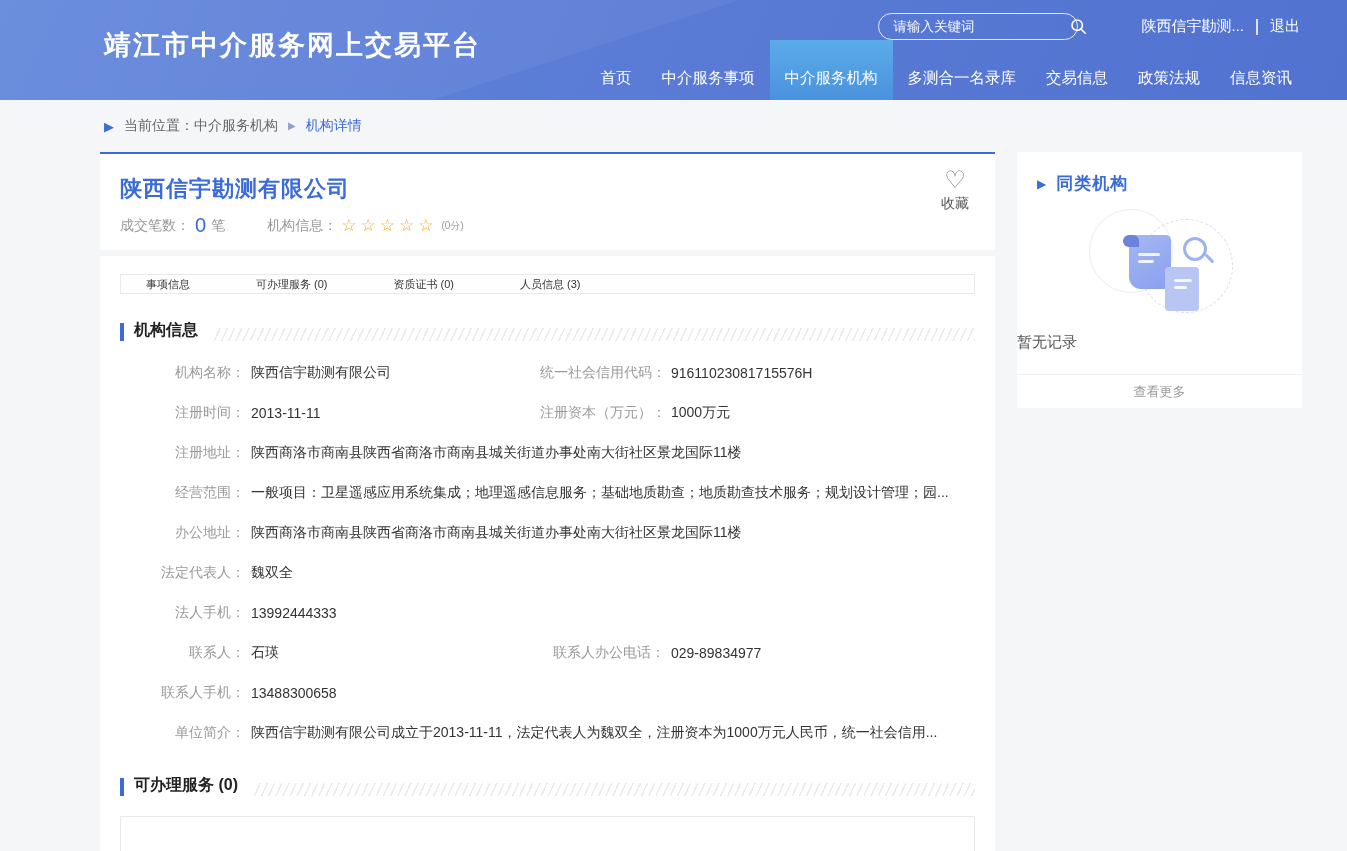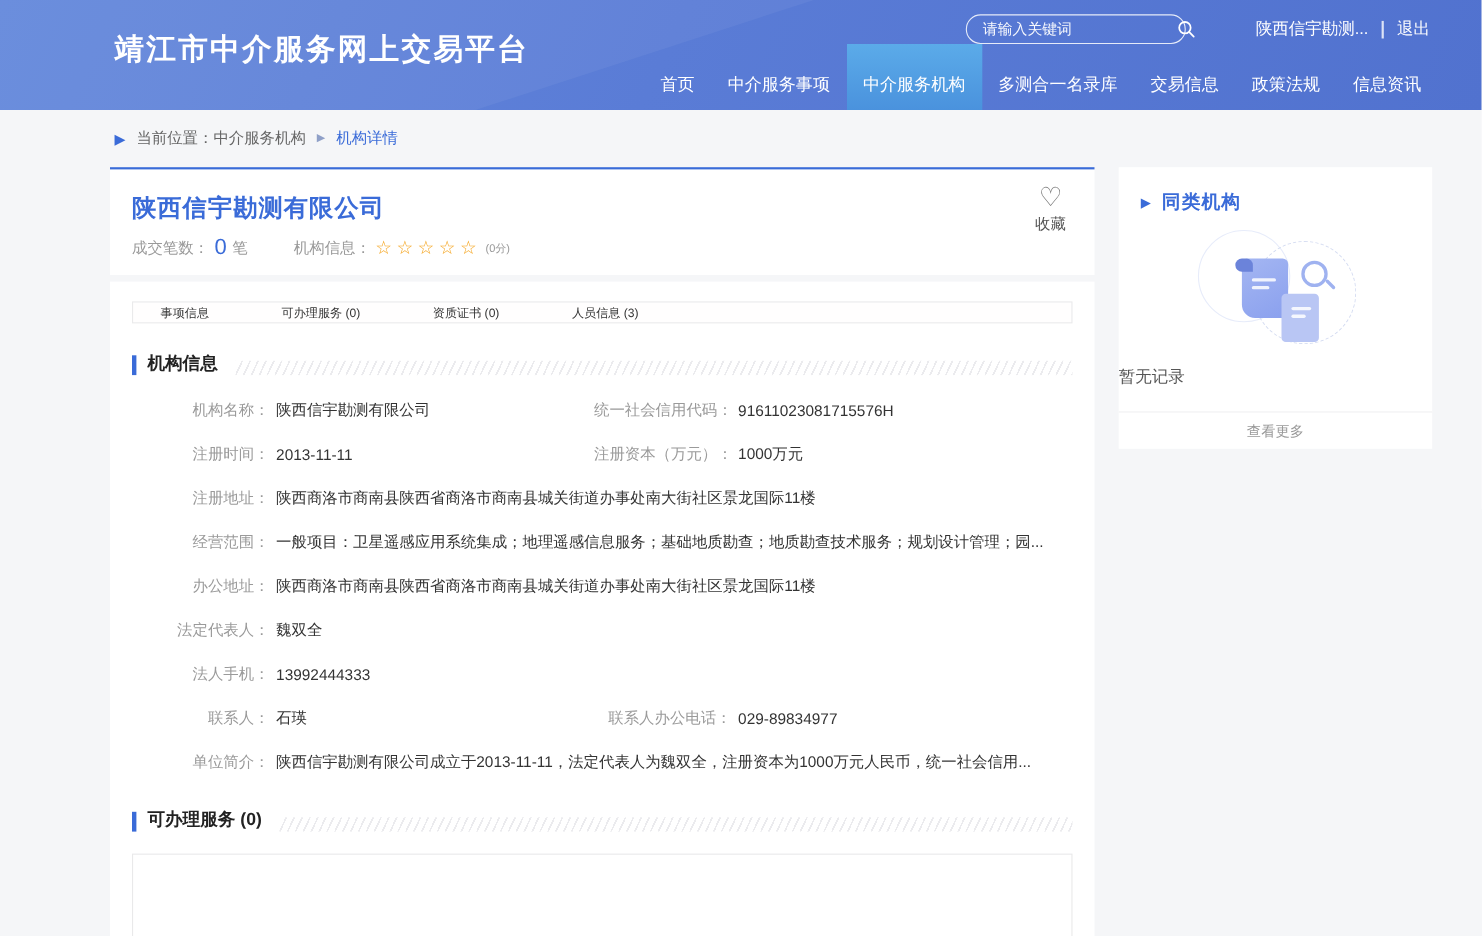--- a/index.html
+++ b/index.html
@@ -316,20 +316,26 @@
             <div class="cell c1">
               <span class="flabel">联系人：</span>
               <span class="fvalue">石瑛</span>
             </div>
             <div class="cell grow">
               <span class="flabel">联系人办公电话：</span>
               <span class="fvalue">029-89834977</span>
             </div>
           </div>
 
+          <div class="row">
+            <div class="cell grow">
+              <span class="flabel">联系人手机：</span>
+              <span class="fvalue">13488300658</span>
+            </div>
+          </div>
 
           <div class="row">
             <div class="cell grow">
               <span class="flabel">单位简介：</span>
               <span class="fvalue">陕西信宇勘测有限公司成立于2013-11-11，法定代表人为魏双全，注册资本为1000万元人民币，统一社会信用...</span>
             </div>
           </div>
 
         </div>
 

